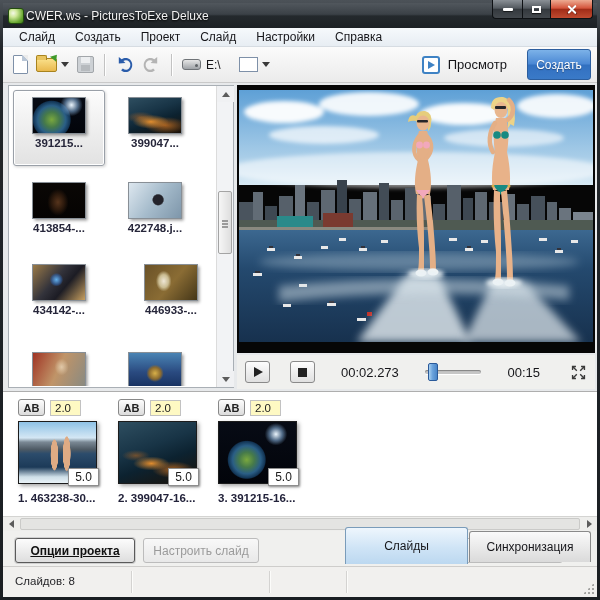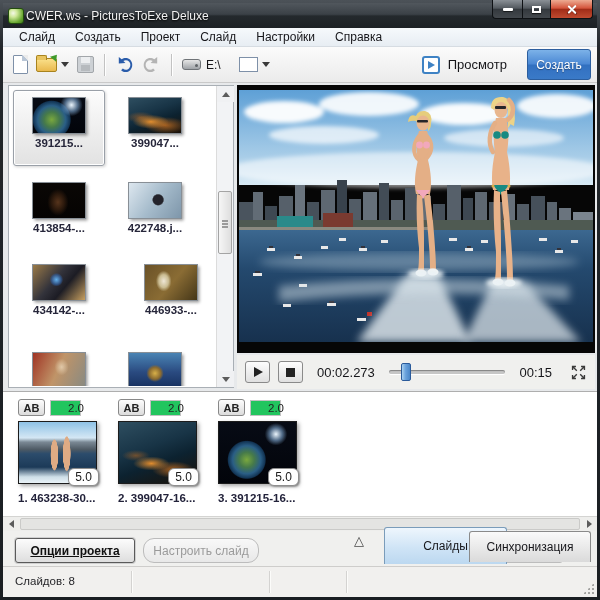--- a/index.html
+++ b/index.html
@@ -102,21 +102,21 @@
   .tri-down { width:0;height:0;border-left:4px solid transparent;border-right:4px solid transparent;
     border-top:5px solid #5c5c5c; }
   .vs-thumb { position:absolute; left:1px; right:1px; top:105px; height:63px;
     background:linear-gradient(90deg,#f6f6f6,#dedede); border:1px solid #a4a4a4; border-radius:2px; }
   .vs-grip { position:absolute; left:3px; right:3px; top:28px; height:1.5px; background:#9a9a9a;
     box-shadow:0 3px 0 #9a9a9a, 0 6px 0 #9a9a9a; }
   .preview { position:absolute; left:234px; top:2px; width:358px; height:268px; background:#060606; }
   .preview svg { position:absolute; left:2px; top:5px; }
   
   .player { position:absolute; left:234px; top:272px; width:358px; height:34px;
-    background:#f0f0ee; display:flex; align-items:center; padding:0 8px; gap:8px; }
+    background:#f0f0ee; display:flex; align-items:center; padding:0 8px; gap:20px; }
   .pbtn { width:25px; height:22px; border:1px solid #8a8a8a; border-radius:3px;
     background:linear-gradient(#fdfdfd,#e0e0e0); display:flex; align-items:center; justify-content:center; }
   .glyph-play { width:0; height:0; border-top:5px solid transparent; border-bottom:5px solid transparent;
     border-left:9px solid #222; margin-left:2px; }
   .glyph-stop { width:9px; height:9px; background:#222; }
   .time-label { font-size:13px; color:#16161a; margin:0 6px; white-space:nowrap; }
   .slider { flex:1; position:relative; height:18px; }
   .slider-track { position:absolute; left:0; right:0; top:7px; height:4px; background:#c6c6c6;
     border-radius:2px; box-shadow:inset 0 1px 1px rgba(0,0,0,.35), 0 1px 0 #fff; }
   .slider-thumb { position:absolute; left:calc(15% - 5px); top:0; width:10px; height:18px;
@@ -124,26 +124,26 @@
     background:linear-gradient(90deg,#a8d0f0 0%,#6aa2dc 45%,#4a86c8 100%); }
   .ico-fullscreen { margin-left:4px; }
   
   .timeline { height:125px; background:#fff; border-top:1px solid #aeaeae; position:relative; }
   .slide { position:absolute; top:7px; width:82px; }
   .slide-1{left:15px} .slide-2{left:115px} .slide-3{left:215px}
   .slide-head { display:flex; align-items:center; gap:5px; height:17px; }
   .ab-btn { width:27px; height:17px; border:1px solid #888; border-radius:3px;
     background:linear-gradient(#fdfdfd,#dcdcdc); font-size:11px; font-weight:700; color:#222;
     display:flex; align-items:center; justify-content:center; }
-  .trans-box { width:31px; height:16px; background:#22c55e; border:1px solid #c2c2c2;
-    font-size:11.5px; color:#222; display:flex; align-items:center; padding-left:17px; }
+  .trans-box { width:31px; height:16px; background:#fef9c3; border:1px solid #c2c2c2;
+    font-size:11.5px; color:#222; display:flex; align-items:center; padding-left:4px; }
   .slide-thumb { margin-top:5px; width:79px; height:63px; border:1px solid #1c1c1c; position:relative;
     box-shadow:2px 2px 4px rgba(0,0,0,.35); }
   .duration-badge { position:absolute; right:-3px; bottom:-3px; width:31px; height:18px;
-    background:#fff; border:1px solid #8e8e8e; border-radius:6px; font-size:12px; color:#1a1a1a;
+    background:#fff; border:1px solid #8e8e8e; border-radius:0; font-size:12px; color:#1a1a1a;
     display:flex; align-items:center; justify-content:center; box-shadow:1px 1px 2px rgba(0,0,0,.35); }
   .slide-caption { margin-top:8px; font-size:11.5px; font-weight:700; color:#22223a; white-space:nowrap; }
   
   .hscroll { height:15px; background:#eeeeec; border-top:1px solid #d4d4d2; position:relative; }
   .hs-left,.hs-right { position:absolute; top:0; width:16px; height:14px;
     display:flex; align-items:center; justify-content:center; }
   .hs-left{left:0} .hs-right{right:0}
   .tri-left { width:0;height:0;border-top:4px solid transparent;border-bottom:4px solid transparent;
     border-right:5px solid #5c5c5c; }
   .tri-right { width:0;height:0;border-top:4px solid transparent;border-bottom:4px solid transparent;
@@ -151,29 +151,29 @@
   .hs-thumb { position:absolute; left:17px; right:17px; top:1px; bottom:1px;
     background:#e4e4e2; border:1px solid #cacac8; border-radius:2px; }
   
   .controls-row { height:35px; background:#f0f0ee; position:relative; }
   .cbtn { position:absolute; top:7px; height:25px; border-radius:3px; font-size:12px;
     display:flex; align-items:center; justify-content:center; }
   .cbtn-enabled { border:1px solid #5a5a5a; background:linear-gradient(#fcfcfc,#dedede);
     font-weight:700; color:#111; box-shadow:0 0 0 1px #cfcfcf;text-decoration:underline; }
   .cbtn-disabled { border:1px solid #bcbcbc; background:linear-gradient(#f8f8f8,#e8e8e8); color:#9a9a9a; }
   .btn-project { left:12px; width:120px; }
-  .btn-customize { left:140px; width:116px;border-radius:11px; }
+  .btn-customize { left:140px; width:116px; }
   .btn-style { left:264px; width:112px; justify-content:flex-start; padding-left:36px; }
   .btn-hidden { left:384px; width:176px; }
   .marker { position:absolute; left:351px; top:2px; font-size:13px; color:#4a4a4a; }
   .tab { position:absolute; display:flex; align-items:center; justify-content:center;
     font-size:12px; color:#16161a; border:1px solid #8a8a8a; border-bottom:none;
     border-radius:3px 3px 0 0; z-index:3; }
   .tab-slides { left:342px; top:-4px; width:123px; height:37px; border-color:#7a9cba;
-    background:linear-gradient(180deg,#eef6fd 0%,#cfe4f6 55%,#bcd8f0 100%);margin-left:39px; }
+    background:linear-gradient(180deg,#eef6fd 0%,#cfe4f6 55%,#bcd8f0 100%); }
   .tab-sync { left:466px; top:0; width:122px; height:31px;
     background:linear-gradient(180deg,#fafafa,#dadada); }
   
   .statusbar { height:31px; background:#f1f0ee; border-top:1px solid #cecdcb; position:relative; }
   .status-text { position:absolute; left:12px; top:8px; font-size:11.5px; color:#26262a; }
   .status-sep { position:absolute; top:4px; bottom:4px; width:1px; background:#d4d3d1;
     box-shadow:1px 0 0 #fcfcfa; }
   .sep-1{left:128px}.sep-2{left:266px}.sep-3{left:343px}
   .resize-grip { position:absolute; right:3px; bottom:3px; width:11px; height:11px;
     background-image:radial-gradient(circle,#a4a4a2 1.1px,transparent 1.3px);

